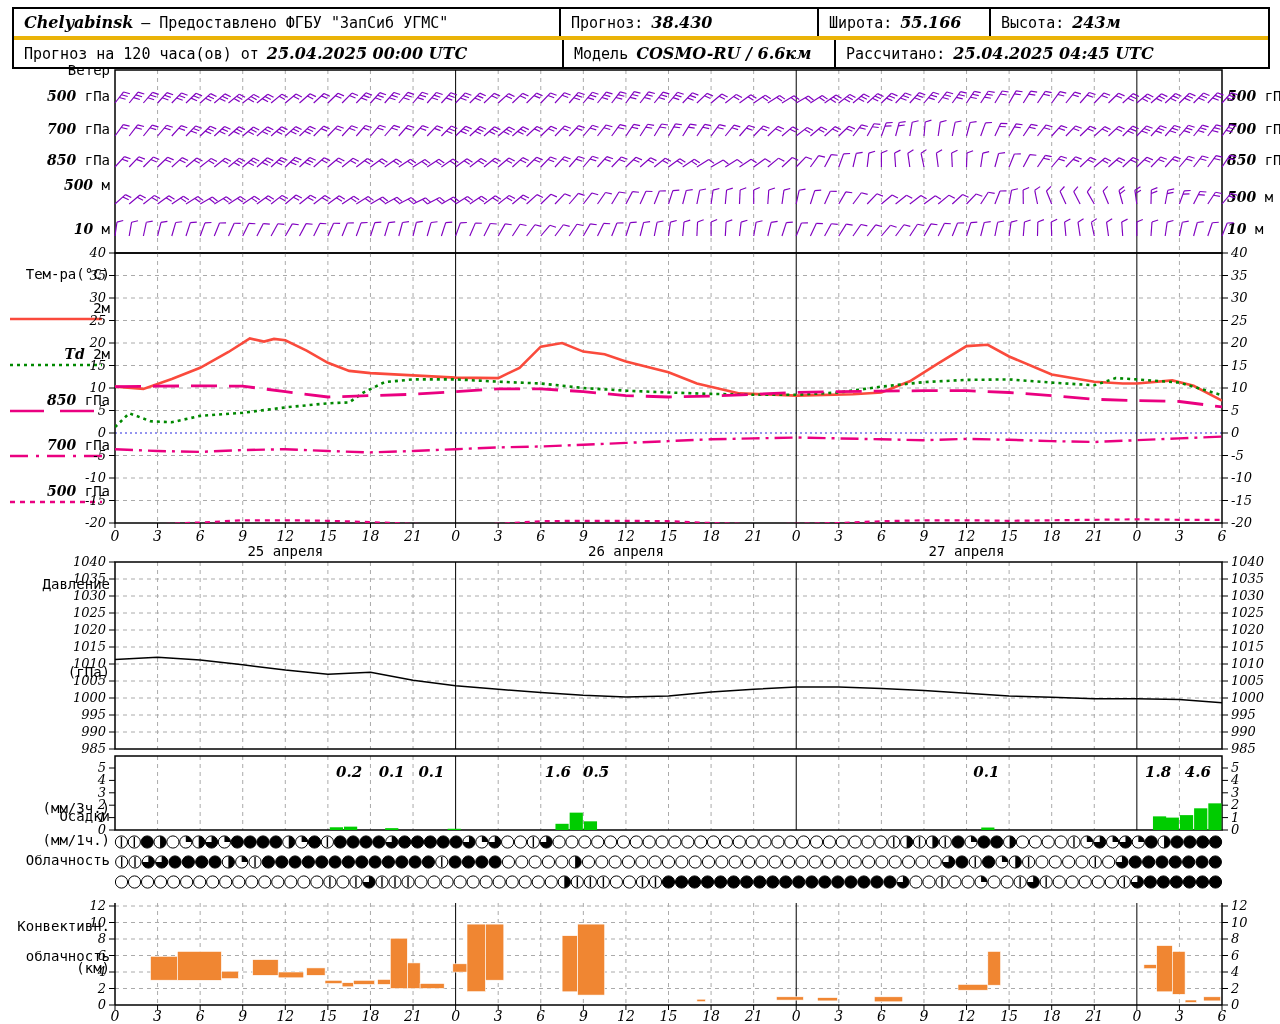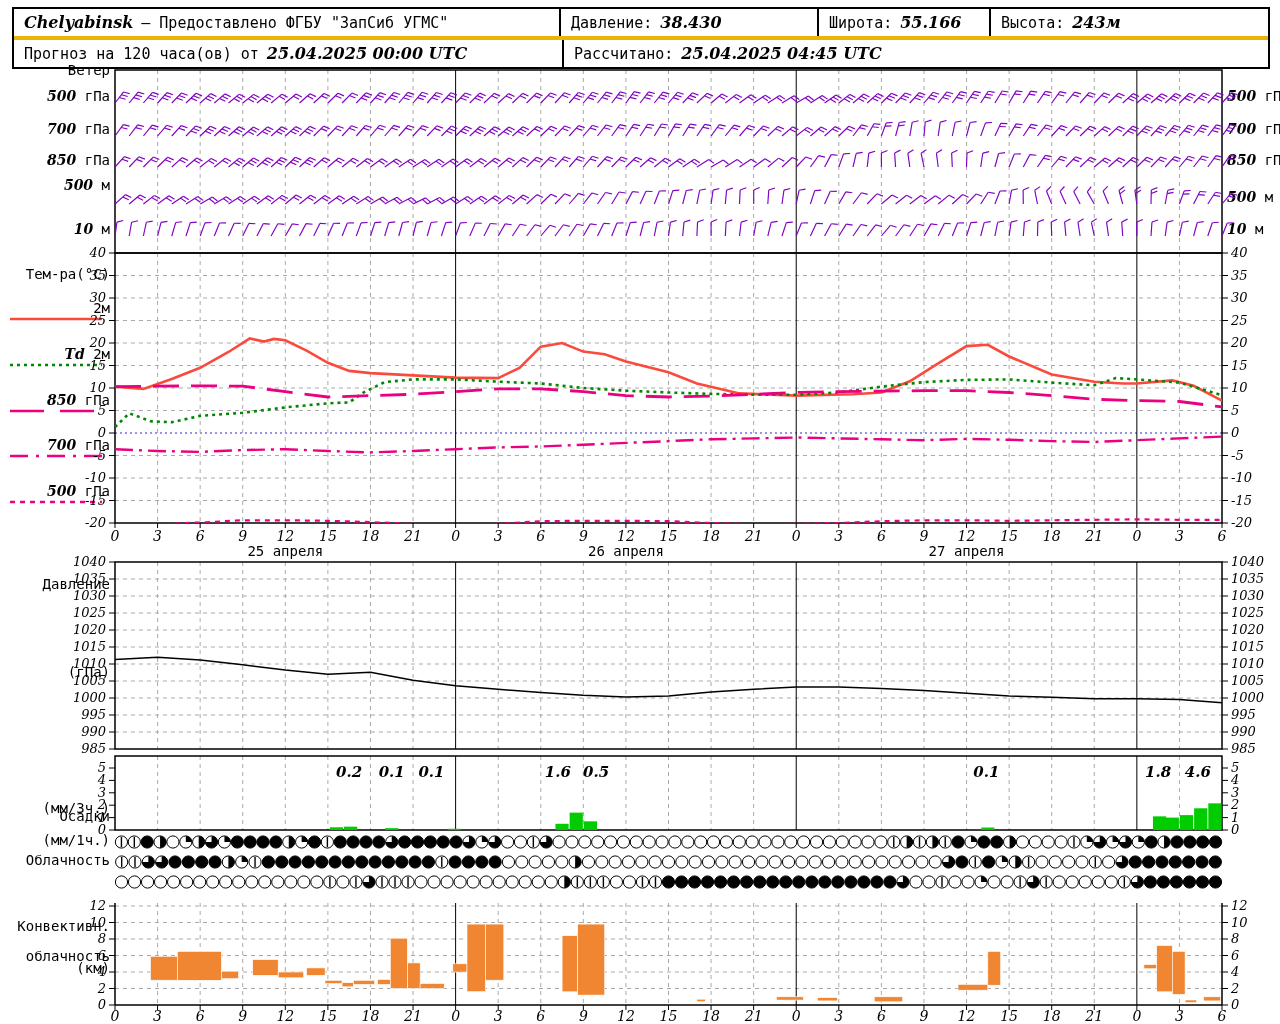--- a/index.html
+++ b/index.html
@@ -29,36 +29,40 @@
 
 <div id="wrap">
 
   <div class="header">
     <div class="hrow">
       <div class="hcell" style="flex:0 0 525px">
         <span class="ser">Chelyabinsk</span>
         <span> — Предоставлено ФГБУ "ЗапСиб УГМС"</span>
       </div>
       <div class="hcell" style="flex:0 0 236px">
-        <span>Давление:</span>
+        <span>Прогноз:</span>
         <span class="ser">38.430</span>
       </div>
       <div class="hcell" style="flex:0 0 150px">
         <span>Широта:</span>
         <span class="ser">55.166</span>
       </div>
       <div class="hcell" style="flex:1">
         <span>Высота:</span>
         <span class="ser">243м</span>
       </div>
     </div>
     <div class="hrow">
       <div class="hcell" style="flex:0 0 528px">
         <span>Прогноз на 120 часа(ов) от</span>
         <span class="ser">25.04.2025 00:00 UTC</span>
+      </div>
+      <div class="hcell" style="flex:0 0 250px">
+        <span>Модель</span>
+        <span class="ser">COSMO-RU / 6.6км</span>
       </div>
       <div class="hcell" style="flex:1">
         <span>Рассчитано:</span>
         <span class="ser">25.04.2025 04:45 UTC</span>
       </div>
     </div>
   </div>
 
   <div class="lab" style="top:62px">Ветер</div>
   <div class="lab" style="top:88px"><span class="ser">500</span> <span>гПа</span></div>

